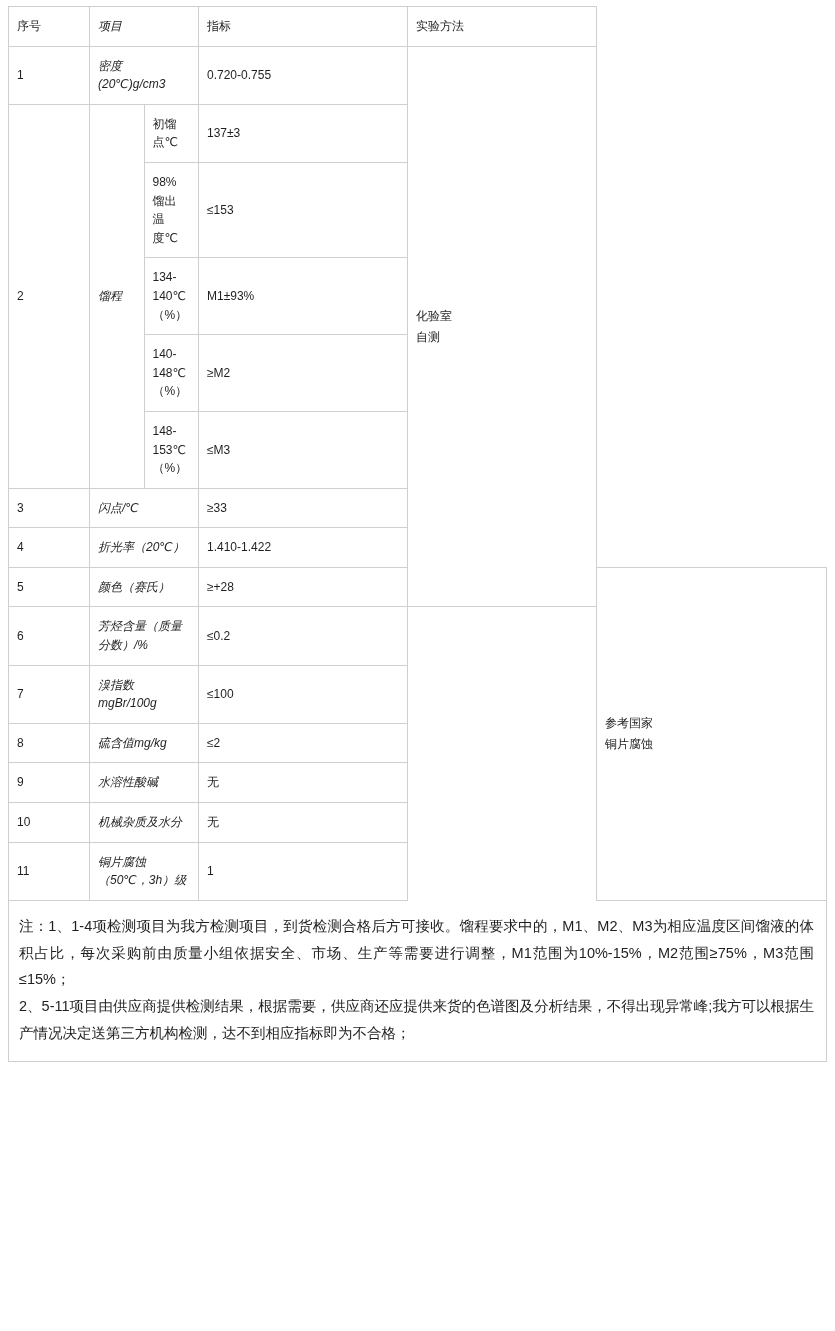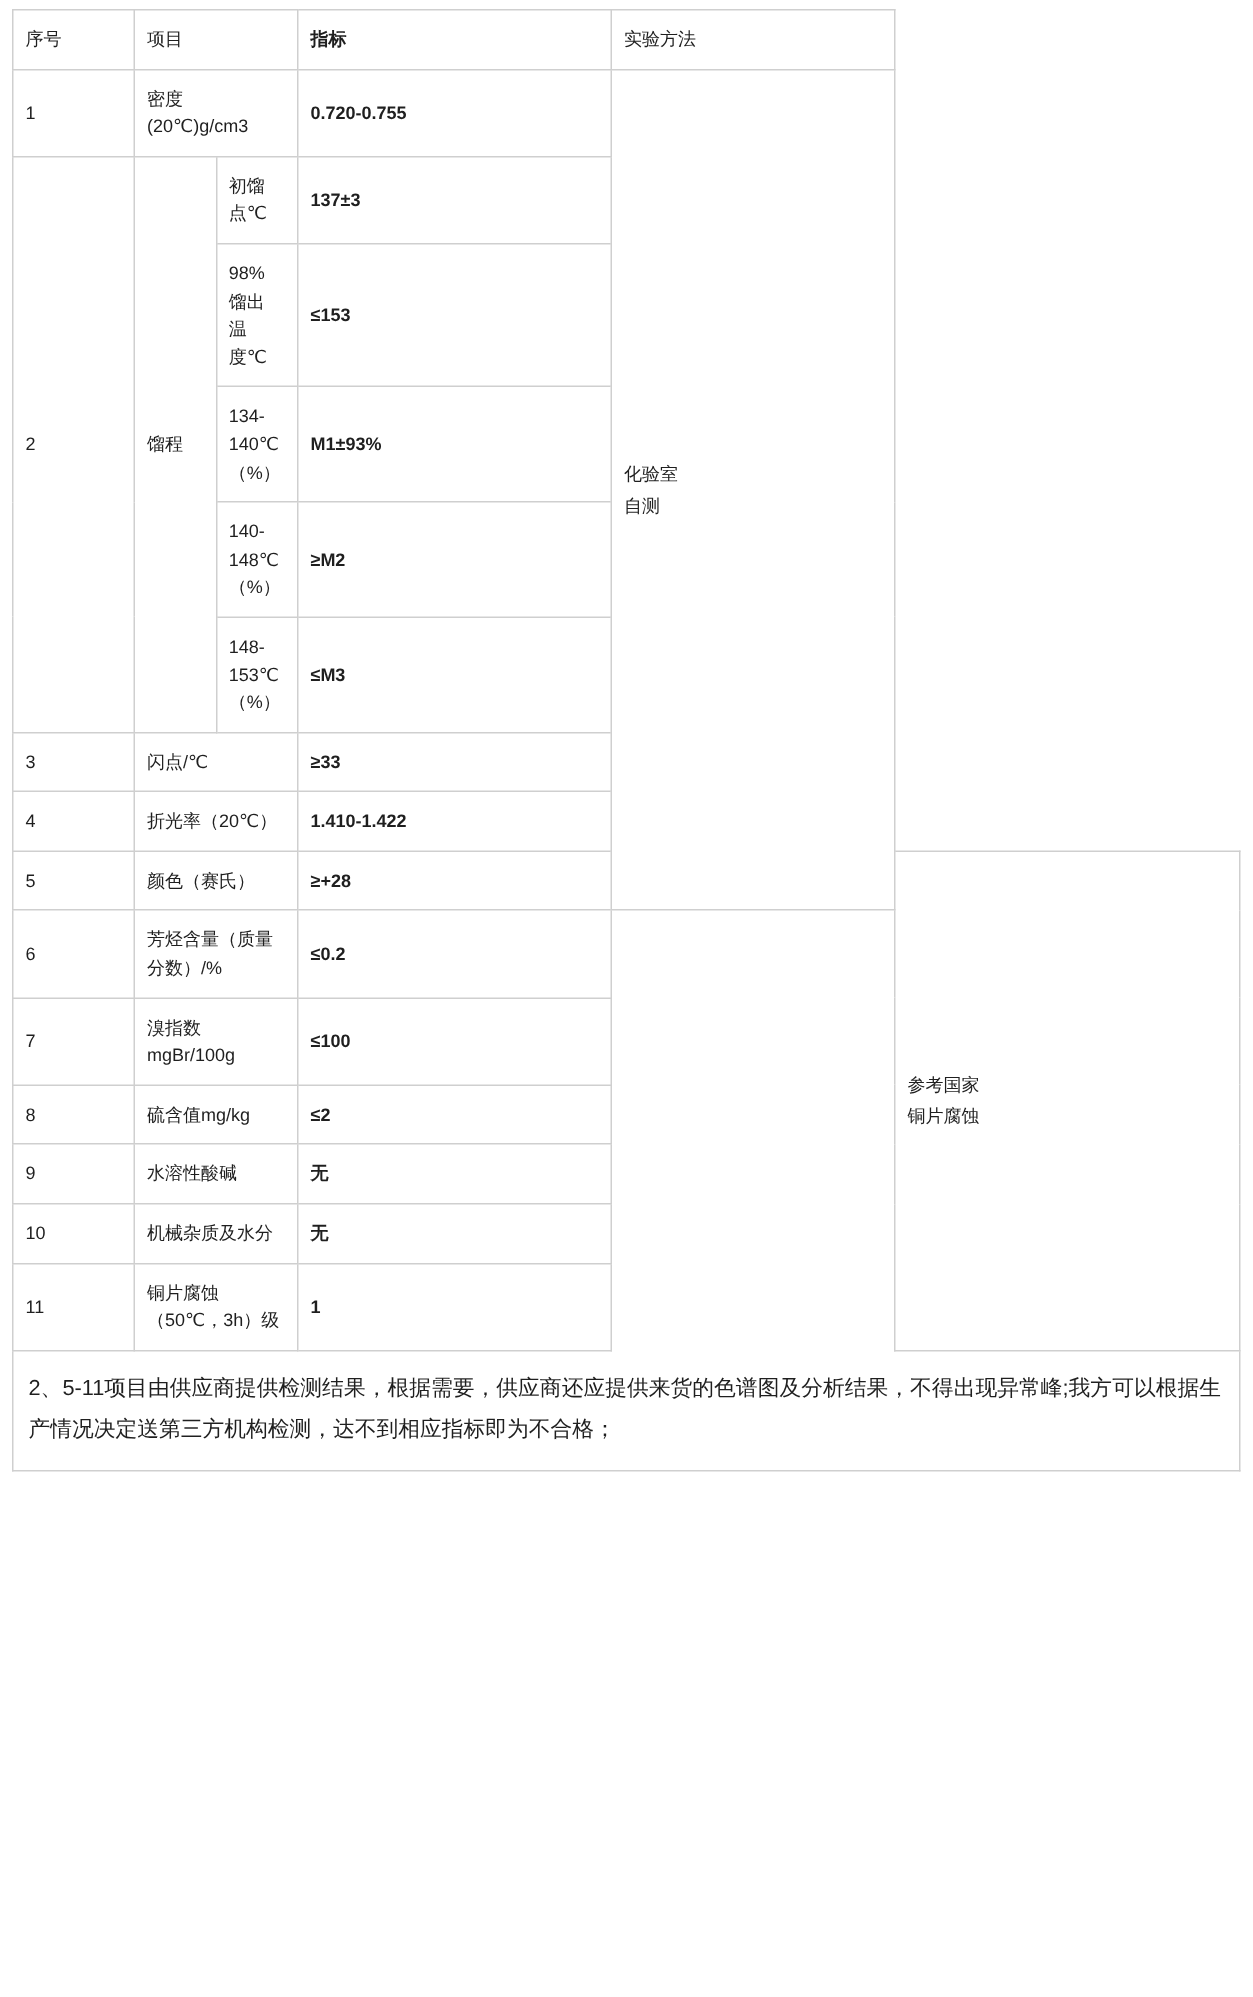--- a/index.html
+++ b/index.html
@@ -28,23 +28,23 @@
   table.spec td {
     border: 1px solid #cfcfcf;
     padding: 10px 10px 10px 8px;
     font-size: 12px;
     line-height: 1.55;
     vertical-align: middle;
     color: #1f1f1f;
     word-break: break-word;
   }
   td.col-no      { width: 62px; }
-  td.col-item    { width: 90px; }
+  td.col-item    { width: 90px; font-style: italic; }
   td.col-sub     { width: 305px; }
-  td.col-index   { width: 190px; font-weight: bold; }
+  td.col-index   { width: 190px; }
   td.col-method  { width: 170px; }
   td.head {
     font-size: 14.5px;
     padding-top: 16px;
     padding-bottom: 16px;
   }
   td.vmid { vertical-align: middle; }
   .method-cell {
     line-height: 1.75;
   }
@@ -171,17 +171,18 @@
 
       <tr>
         <td class="col-no">11</td>
         <td class="col-item" colspan="2">铜片腐蚀（50℃，3h）级</td>
         <td class="col-index">1</td>
       </tr>
     </tbody>
   </table>
 
   <div class="note">
+    <p>注：1、1-4项检测项目为我方检测项目，到货检测合格后方可接收。馏程要求中的，M1、M2、M3为相应温度区间馏液的体积占比，每次采购前由质量小组依据安全、市场、生产等需要进行调整，M1范围为10%-15%，M2范围≥75%，M3范围≤15%；</p>
     <p>2、5-11项目由供应商提供检测结果，根据需要，供应商还应提供来货的色谱图及分析结果，不得出现异常峰;我方可以根据生产情况决定送第三方机构检测，达不到相应指标即为不合格；</p>
 
   </div>
 
 </div>
 
 </body></html>

